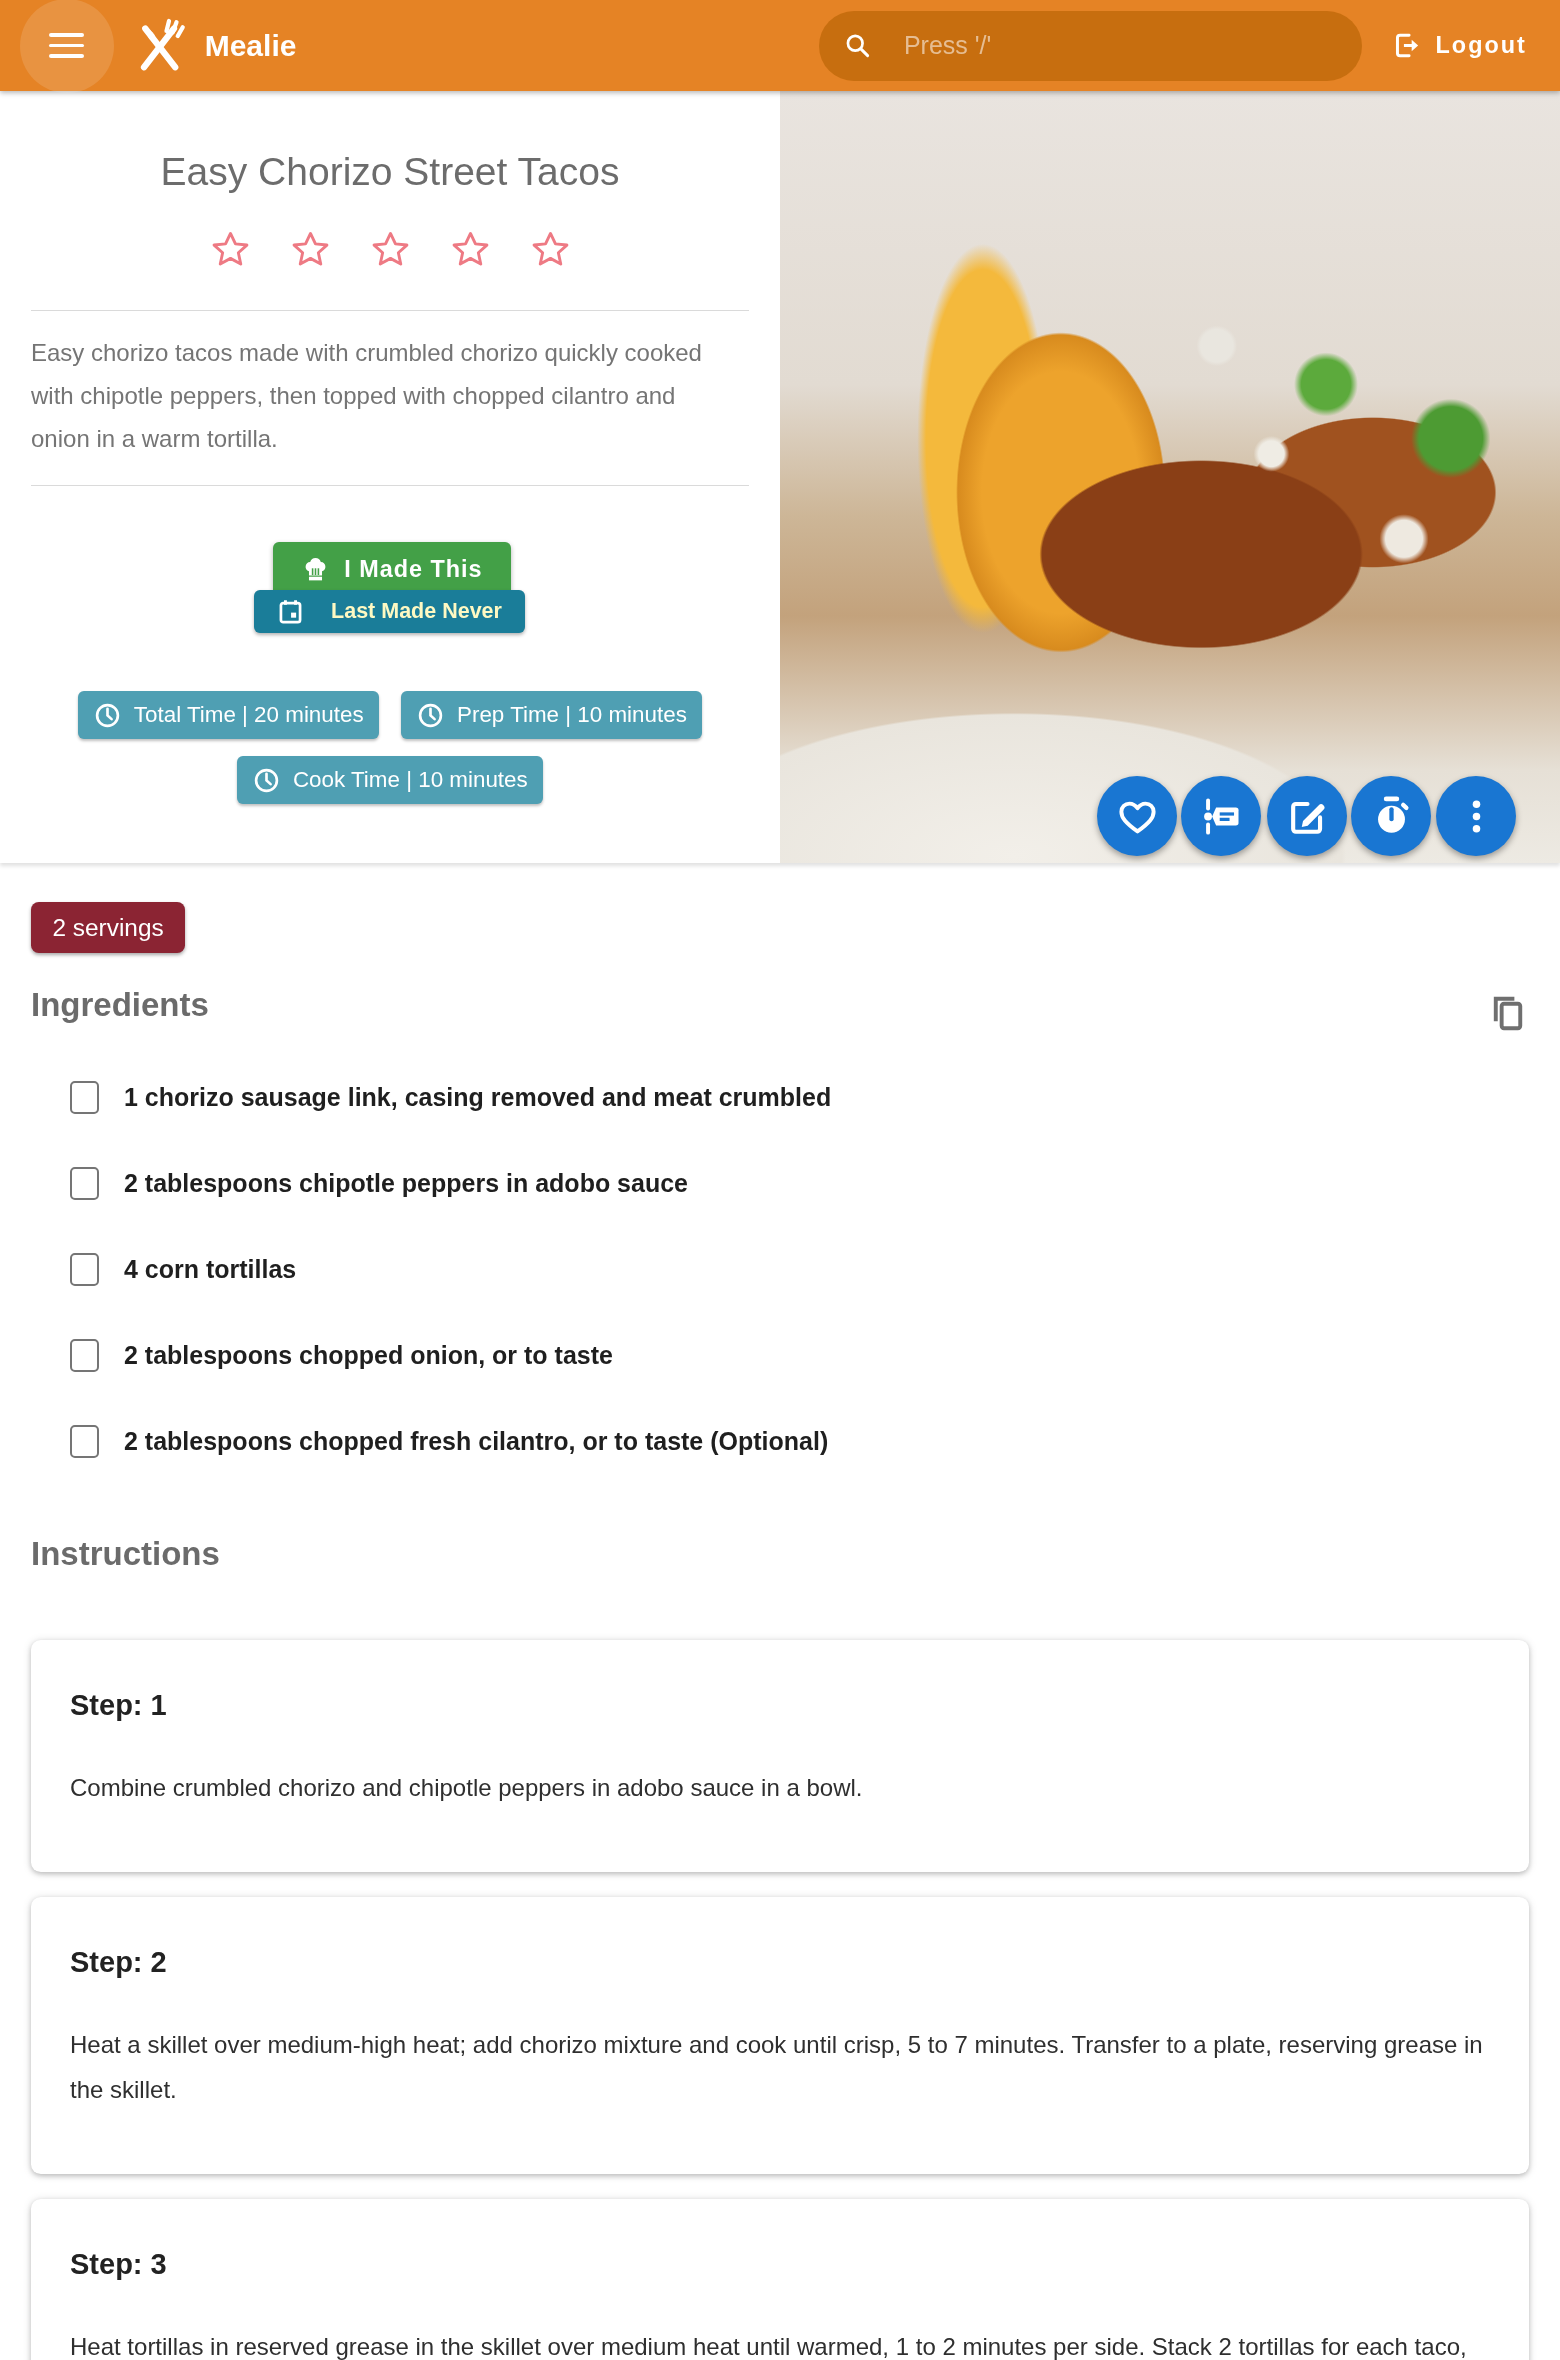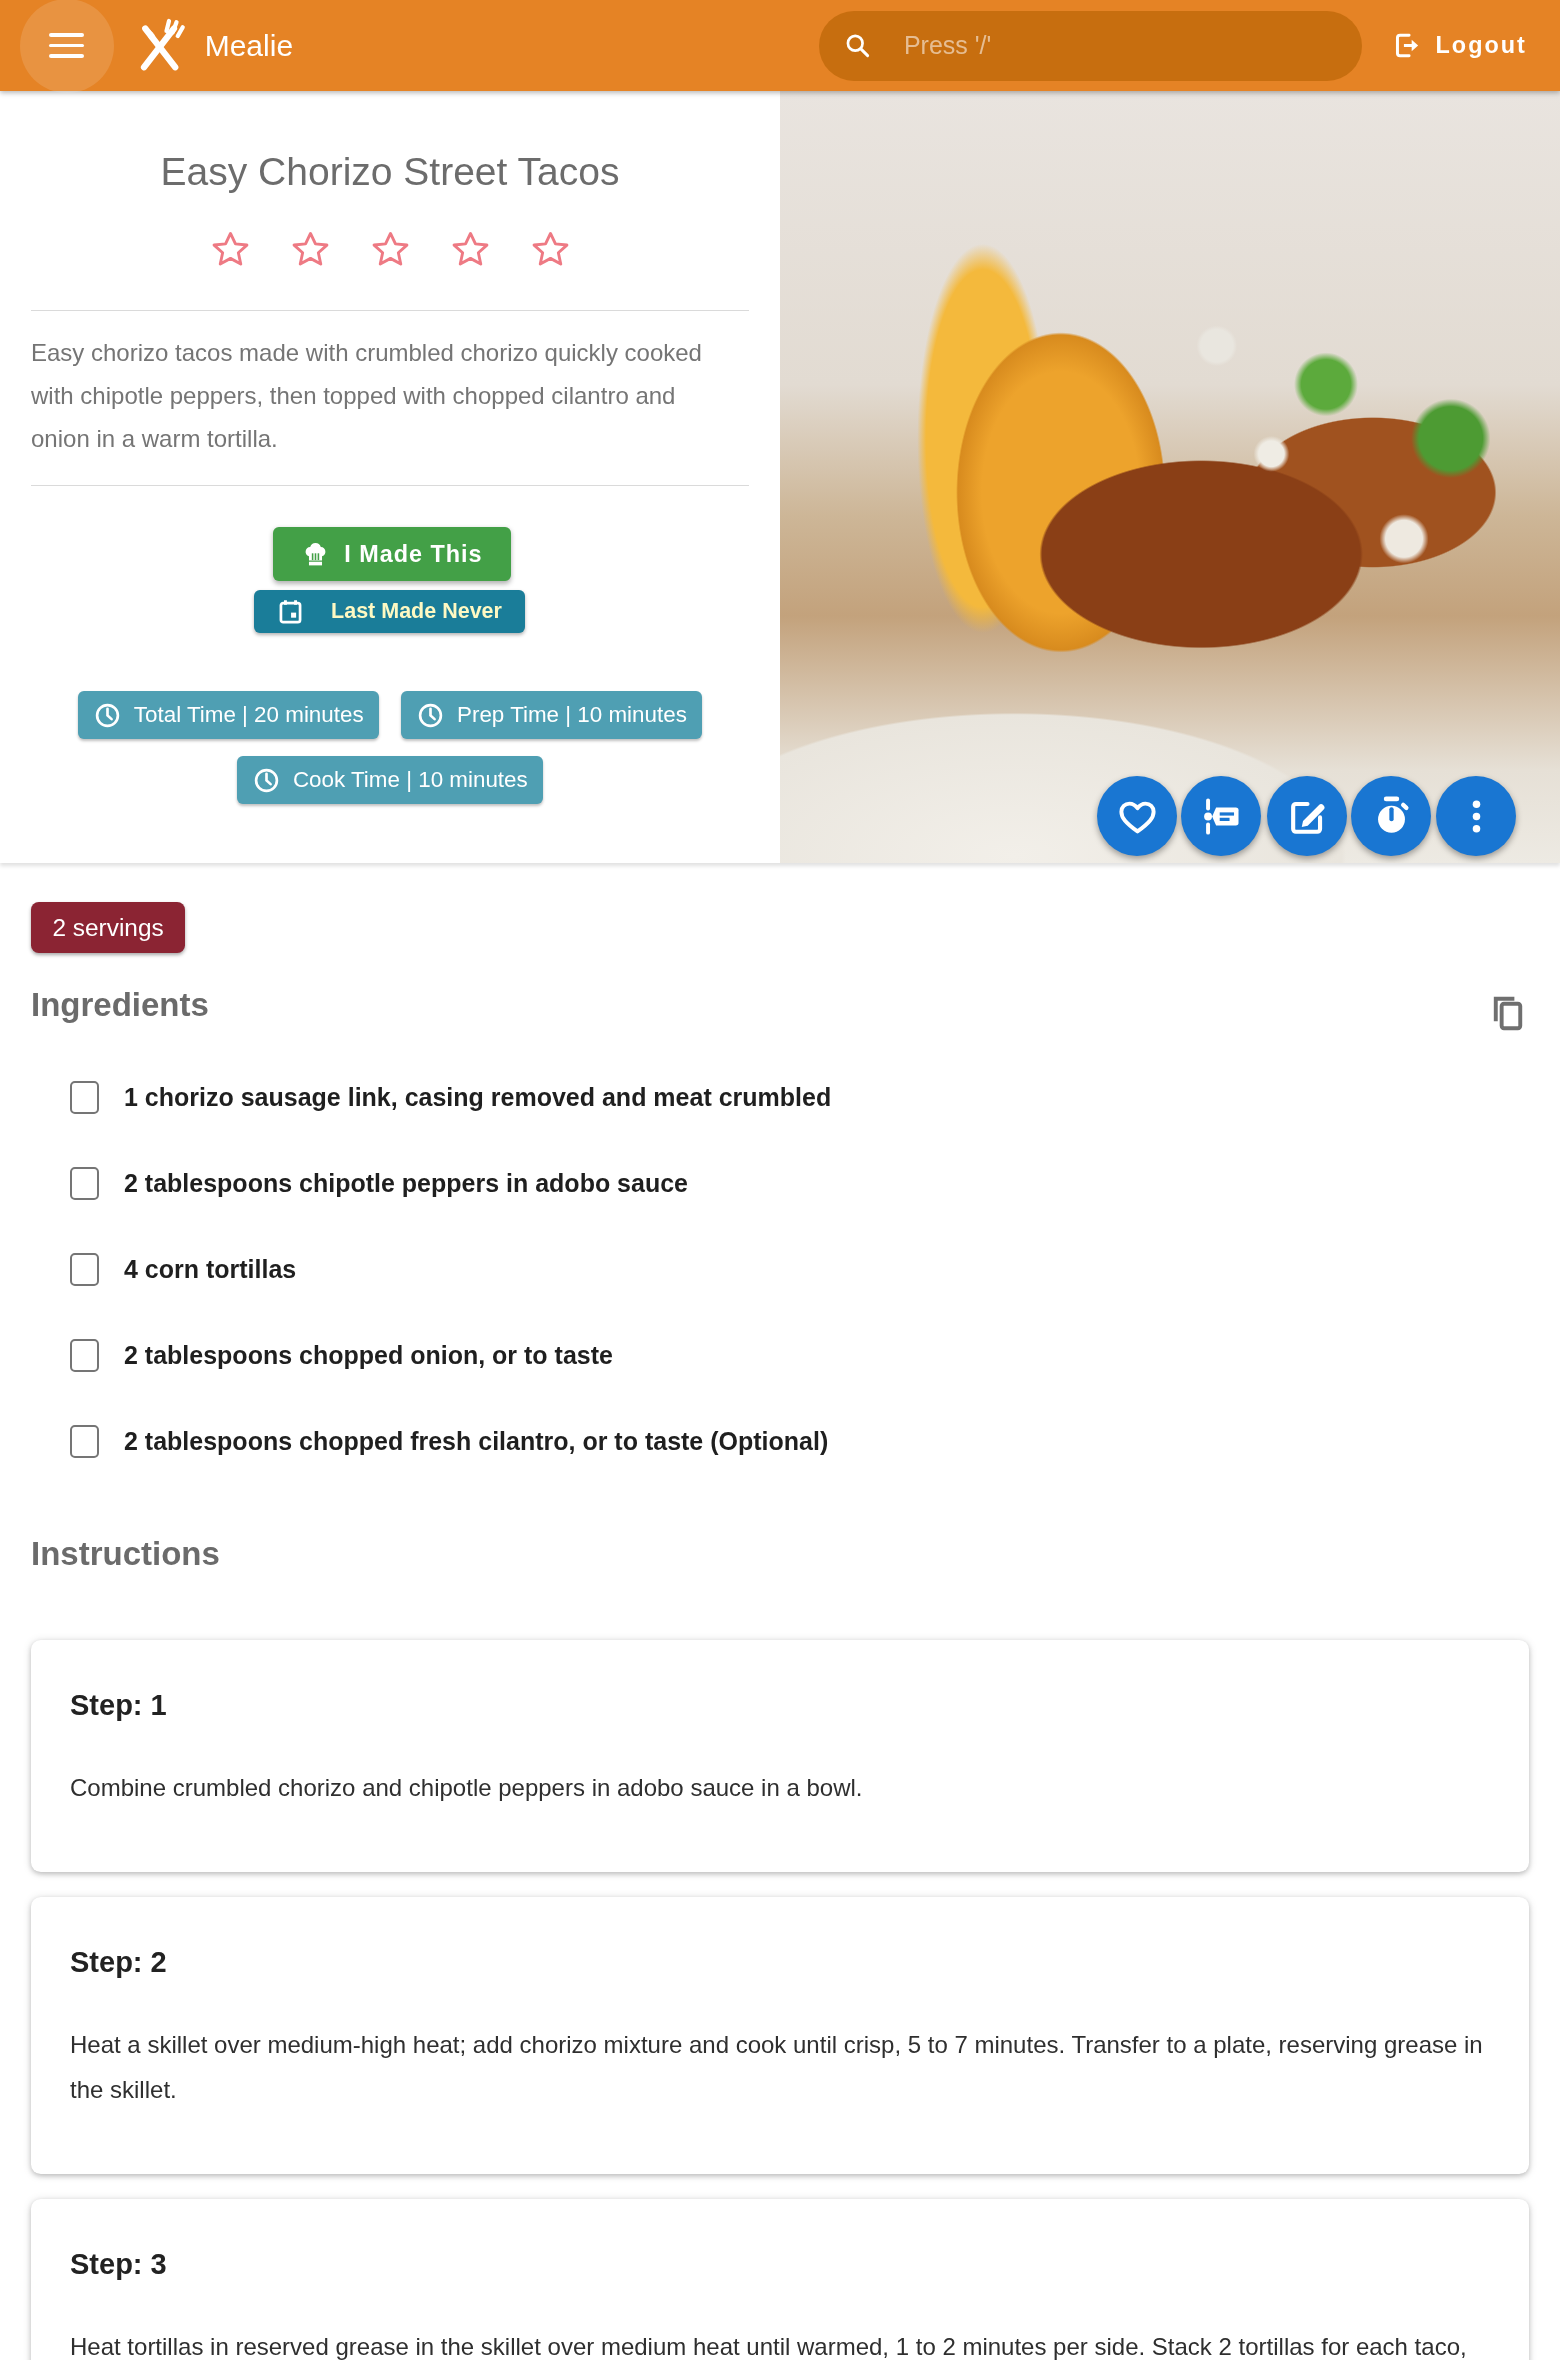--- a/index.html
+++ b/index.html
@@ -9,21 +9,21 @@
   
   .header { height:91px; background:#E58325; display:flex; align-items:center;
             padding:0 19.5px; position:relative; z-index:10;
             box-shadow:0 2px 4.9px rgba(0,0,0,0.28); }
   .menu-wrap { width:94px; height:94px; margin-top:0; border-radius:50%;
                background:rgba(255,255,255,0.13); display:flex; align-items:center;
                justify-content:center; flex:0 0 auto; cursor:pointer; }
   .hamburger { width:35px; display:flex; flex-direction:column; gap:6.8px; }
   .hamburger span { display:block; height:3.9px; background:#fff; border-radius:2px; }
   .logo { margin-left:15.6px; flex:0 0 auto; }
-  .app-title { color:#fff; font-size:30px; font-weight:400; margin-left:15.6px; }
+  .app-title { color:#fff; font-size:30px; font-weight:700; margin-left:15.6px; }
 
   .search-pill { margin-left:auto; width:543px; height:70px; border-radius:35px;
                  background:#C76E0F; display:flex; align-items:center; padding:0 25px; }
   .search-pill input { flex:1; background:transparent; border:none; outline:none;
                  color:#fff; font-size:25px; margin-left:33px;
                  font-family:"Liberation Sans", sans-serif; }
   .search-pill input::placeholder { color:rgba(255,255,255,0.55); }
 
   .logout-btn { display:flex; align-items:center; gap:13.7px; margin-left:29px;
                 margin-right:13.7px; background:none; border:none; cursor:pointer; }
@@ -35,21 +35,21 @@
   .hero-left { width:780px; position:relative; background:#fff; }
   .recipe-title { position:absolute; top:59px; left:0; width:100%; text-align:center;
                   font-size:39px; font-weight:400; color:#6c6c6c; }
   .stars { position:absolute; top:138px; left:0; width:100%; display:flex;
            justify-content:center; gap:39px; }
   .star { width:41px; height:41px; color:#EE7A84; cursor:pointer; }
   .divider { position:absolute; left:31px; right:31px; border-top:1px solid #DADADA; }
   .d1 { top:219px; } .d2 { top:394px; }
   .recipe-desc { position:absolute; top:240px; left:31px; width:683px;
                  font-size:24px; line-height:43px; color:#757575; }
-  .made-btn { position:absolute; top:436px; left:273px; width:238px; height:54px;
+  .made-btn { position:absolute; top:451px; left:273px; width:238px; height:54px;
               background:#43A047; border:none; border-radius:5.9px; color:#fff;
               font-size:23.4px; font-weight:700; letter-spacing:1px; display:flex;
               align-items:center; justify-content:center; gap:13.7px; cursor:pointer;
               box-shadow:0 2.9px 4.9px rgba(0,0,0,0.3); font-family:"Liberation Sans",sans-serif; }
   .lastmade-btn { position:absolute; top:499px; left:254px; width:271px; height:43px;
               background:#1A7D99; border:none; border-radius:5.9px; color:#fef9c3;
               font-size:21.5px; font-weight:700; display:flex; align-items:center;
               justify-content:center; gap:27px; cursor:pointer;
               box-shadow:0 2px 3.9px rgba(0,0,0,0.3); font-family:"Liberation Sans",sans-serif; }
   .chip-row { position:absolute; left:0; width:100%; display:flex;

